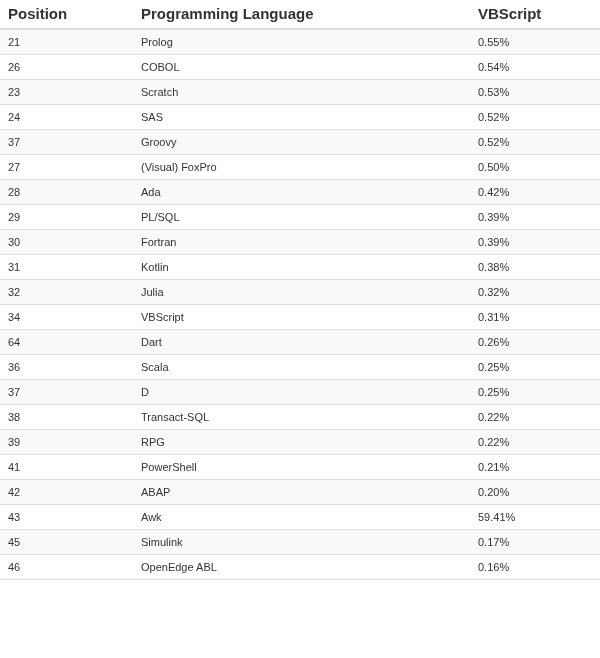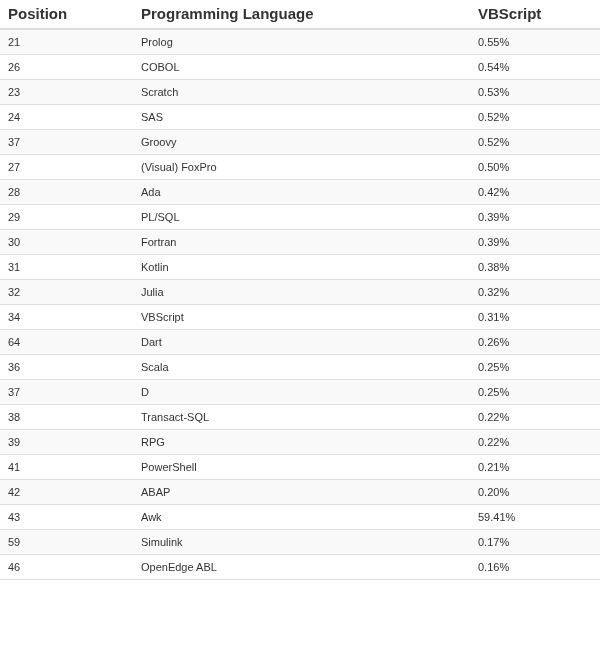--- a/index.html
+++ b/index.html
@@ -169,21 +169,21 @@
           <td>42</td>
           <td>ABAP</td>
           <td>0.20%</td>
         </tr>
         <tr>
           <td>43</td>
           <td>Awk</td>
           <td>59.41%</td>
         </tr>
         <tr>
-          <td>59</td>
+          <td>45</td>
           <td>Simulink</td>
           <td>0.17%</td>
         </tr>
         <tr>
           <td>46</td>
           <td>OpenEdge ABL</td>
           <td>0.16%</td>
         </tr>
       </tbody>
   </table>

